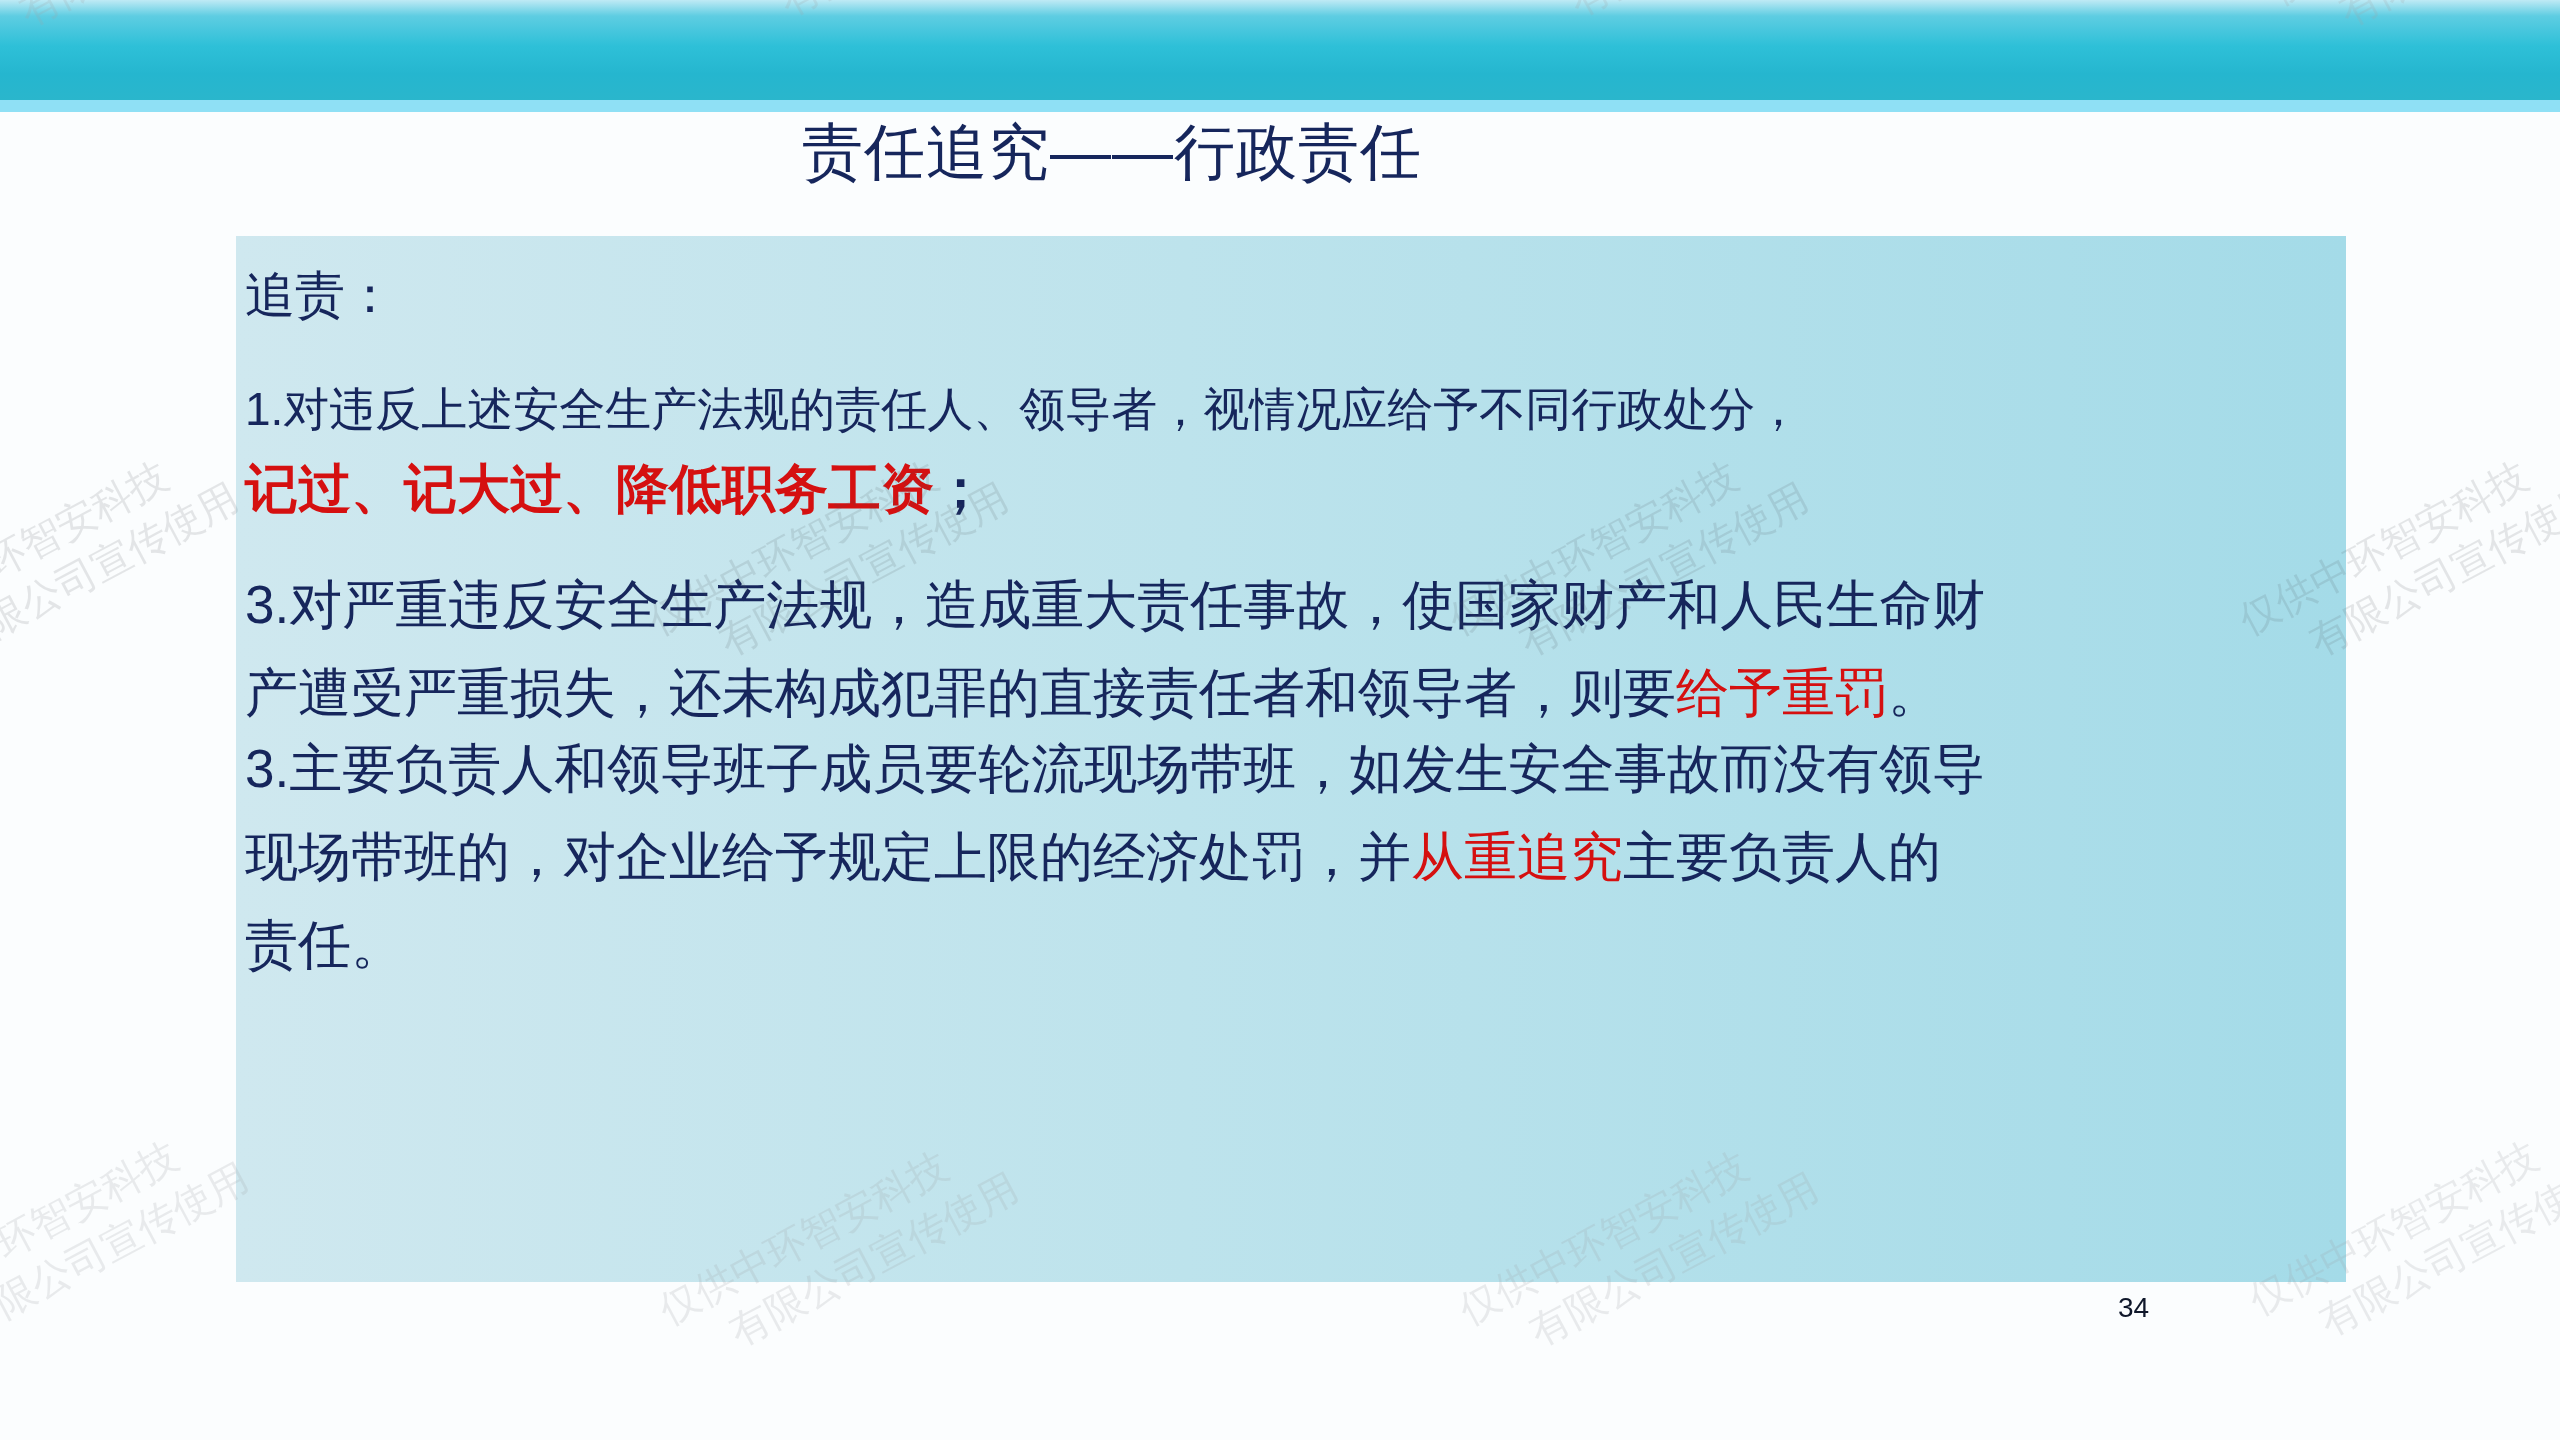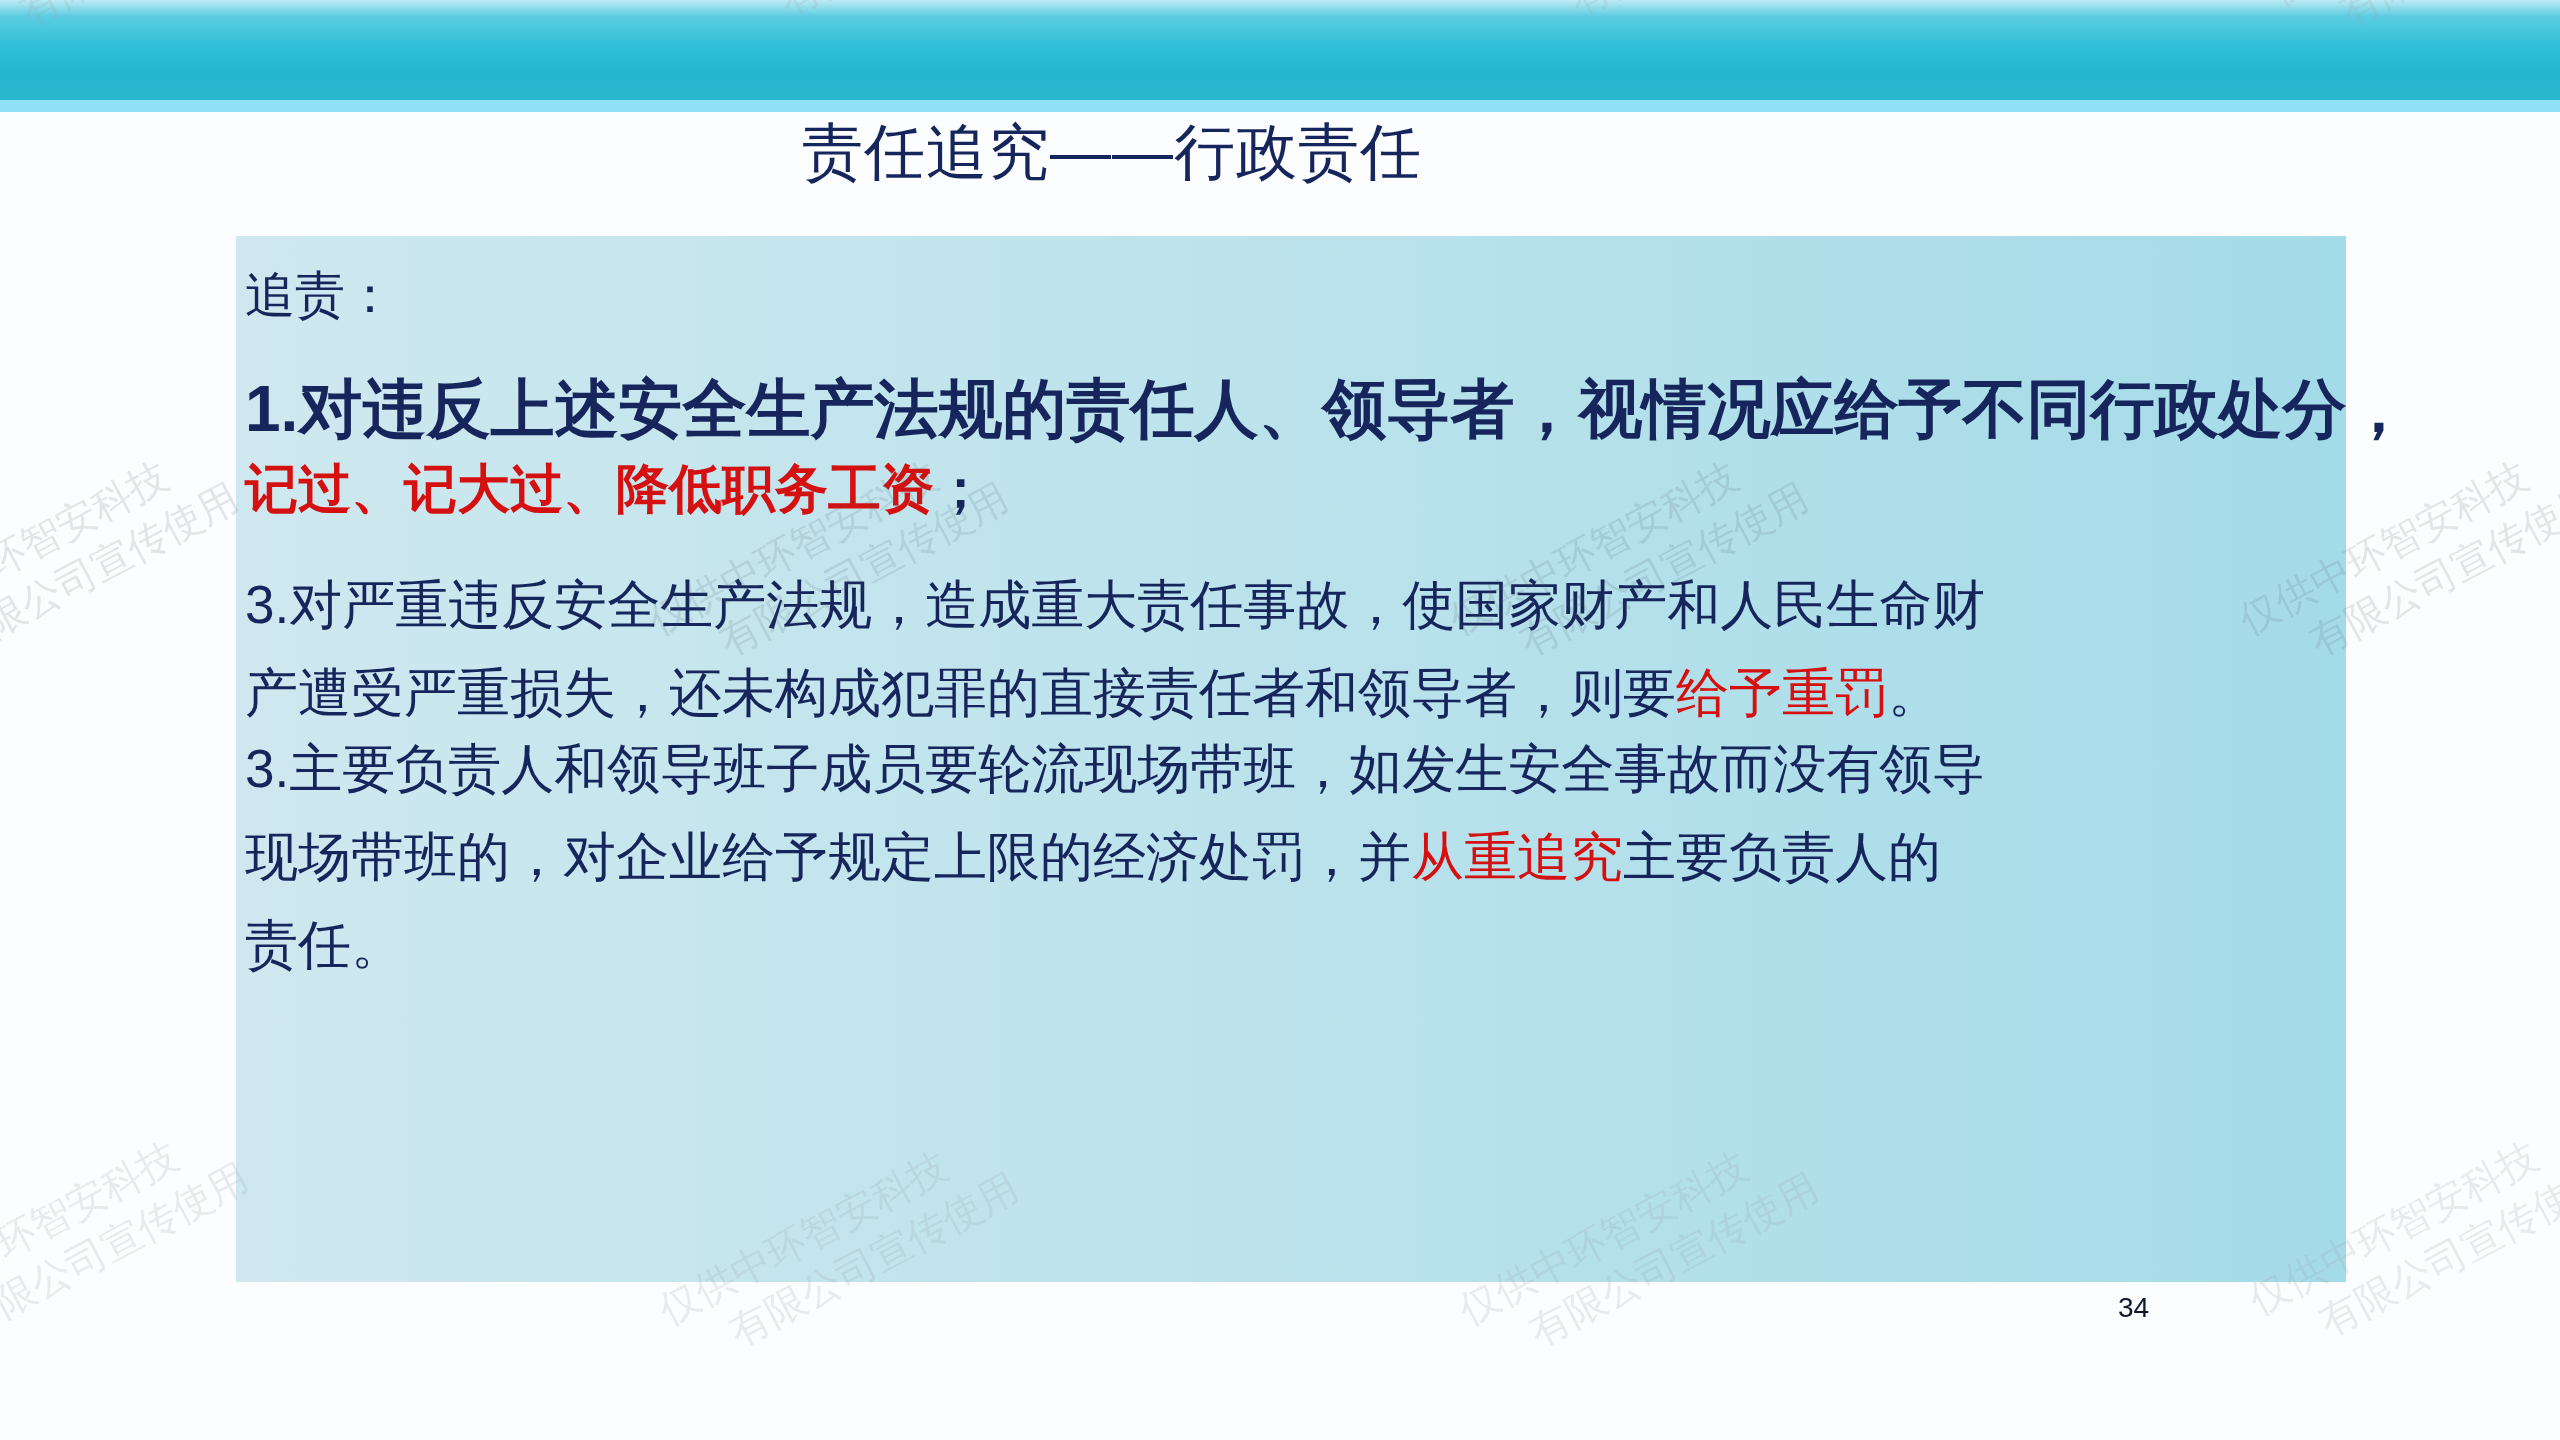--- a/index.html
+++ b/index.html
@@ -84,21 +84,21 @@
     width: 2210px;
     color: #16265c;
     font-size: 52px;
   }
 
   .para {
     margin: 0;
     white-space: nowrap;
   }
   .p-lead   { padding-top: 26px;  font-size: 50px; line-height: 66px; }
-  .p-1a     { padding-top: 48px;  font-size: 64px; line-height: 66px; font-weight: bold; }
+  .p-1a     { padding-top: 48px;  font-size: 46px; line-height: 66px; }
   .p-1b     { padding-top: 14px;  font-size: 53px; line-height: 66px; font-weight: bold; }
   .p-2a     { padding-top: 50px;  font-size: 53px; line-height: 66px; }
   .p-2b     { padding-top: 22px;  font-size: 53px; line-height: 66px; }
   .p-3a     { padding-top: 10px;  font-size: 53px; line-height: 66px; }
   .p-3b     { padding-top: 22px;  font-size: 53px; line-height: 66px; }
   .p-3c     { padding-top: 22px;  font-size: 53px; line-height: 66px; }
 
   .red { color: #d51010; }
 
   

